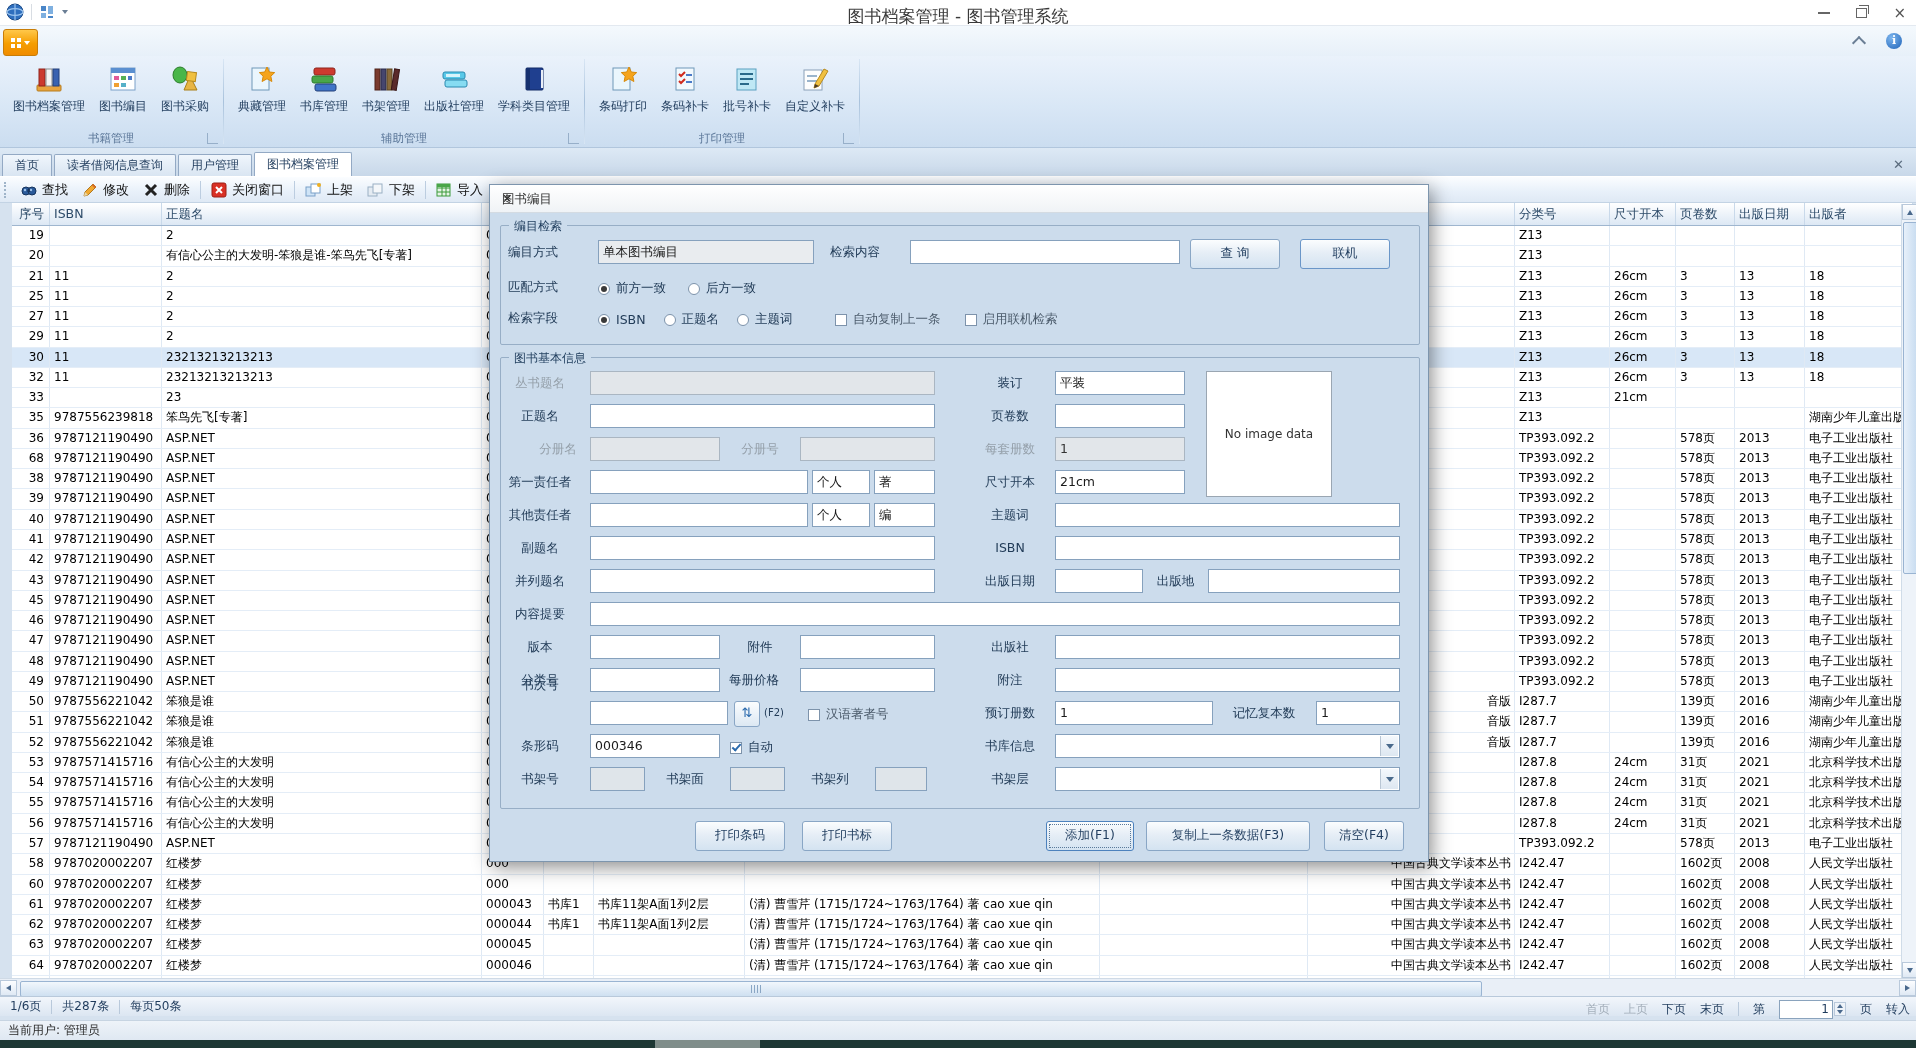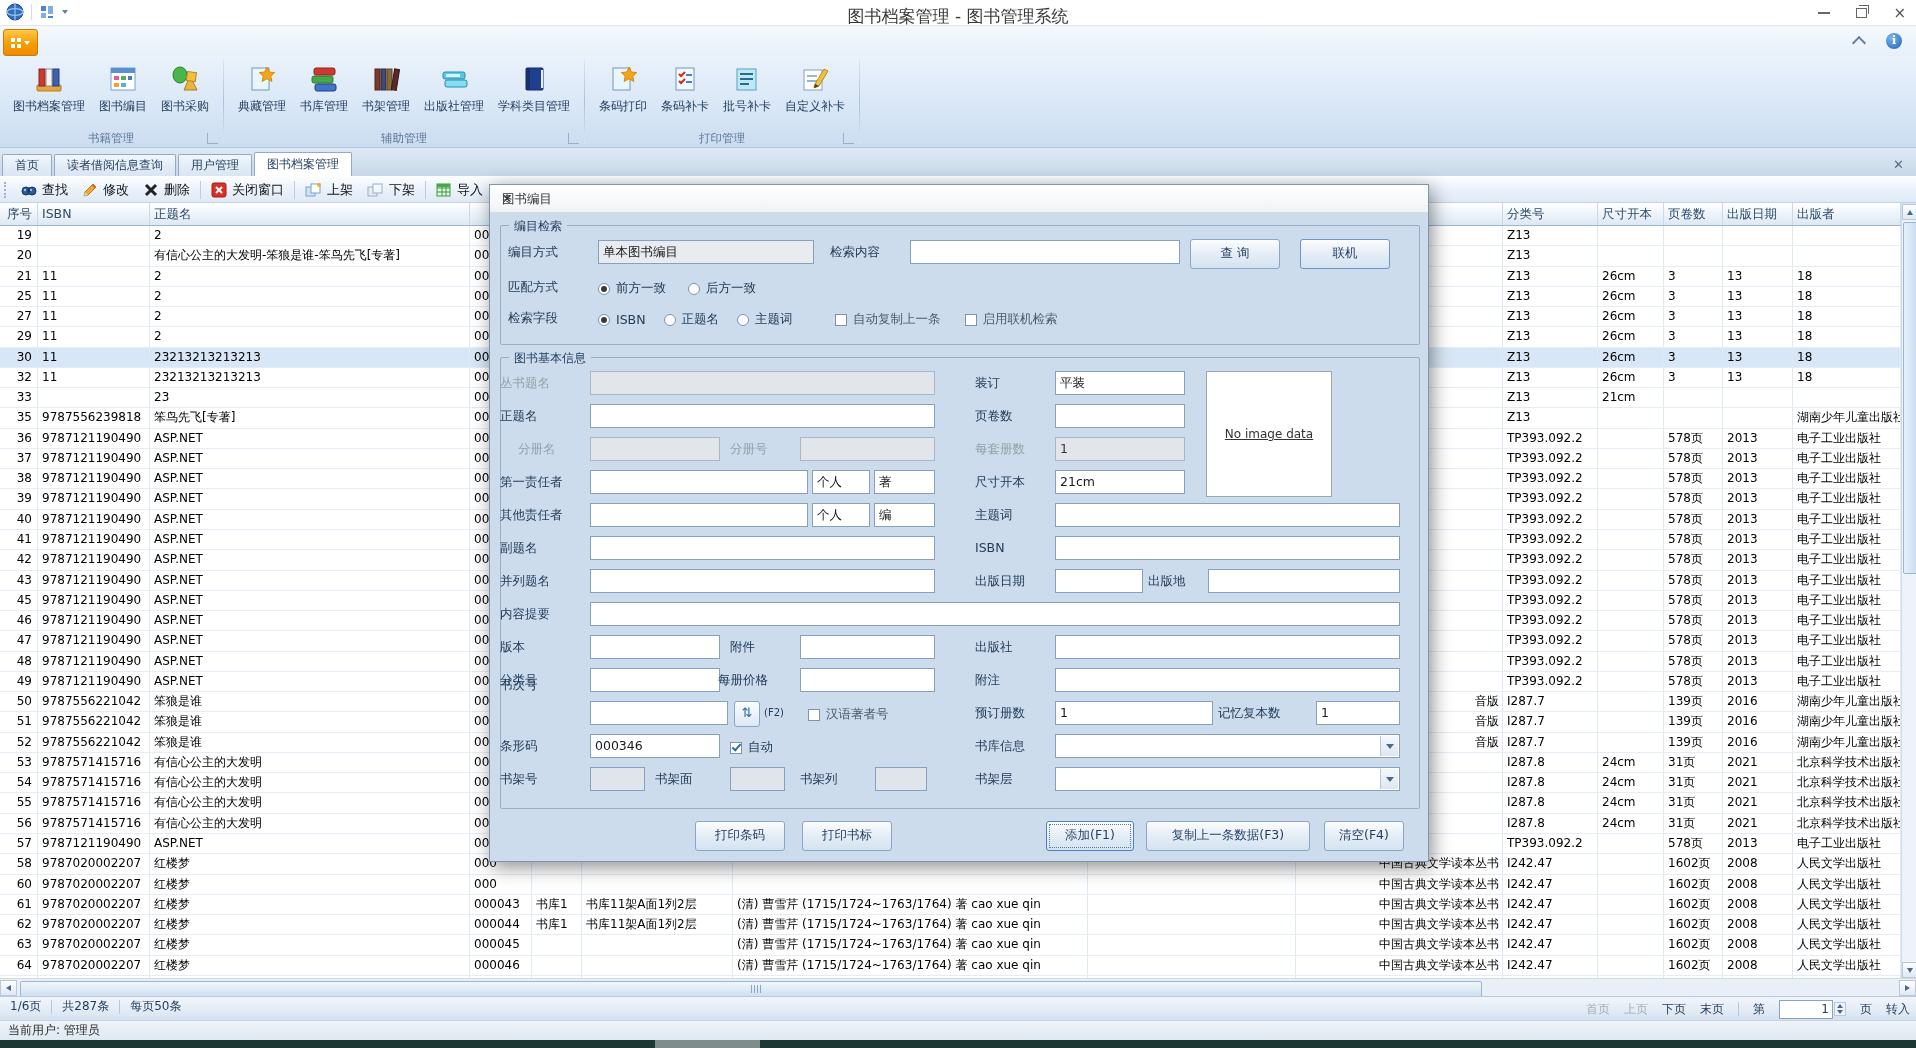--- a/index.html
+++ b/index.html
@@ -55,21 +55,21 @@
         border:1px solid #93a9c4;border-bottom:none;border-radius:2px 2px 0 0;color:#1f3b5c;}
   .dtab.active{background:#ffffff;height:23px;line-height:23px;}
   .dtclose{position:absolute;right:12px;bottom:5px;color:#5a6b7d;font-size:13px;line-height:13px;}
   
   .toolbar{left:0;top:177px;width:1916px;height:26px;background:linear-gradient(#fbfdff,#e9f1fa 55%,#dfe9f5);
            border-bottom:1px solid #c3d3e4;display:flex;align-items:center;padding-left:4px;box-sizing:border-box;}
   .tgrip{width:3px;height:16px;margin-right:5px;border-left:2px dotted #9fb4c9;}
   .titem{display:flex;align-items:center;gap:5px;padding:2px 7px;border-radius:2px;color:#111;font-size:13px;}
   .tsep{width:1px;height:18px;background:#bccde0;margin:0 3px;}
   
-  .grid{left:0;top:203px;width:1901px;height:775px;background:#22c55e;}
+  .grid{left:12px;top:203px;width:1901px;height:775px;background:#22c55e;}
   .thead{display:flex;height:22px;background:linear-gradient(#ffffff,#eaf1f9 60%,#dde8f4);
          border-bottom:1px solid #9fb6cf;}
   .hc{line-height:21px;color:#2c4a68;font-size:12.5px;}
   .hc,.tc{box-sizing:border-box;border-right:1px solid #c9d9ea;padding-left:4px;overflow:hidden;white-space:nowrap;flex:none;}
   .tc{border-right-color:#dfe9f4;font-size:12px;line-height:18px;color:#000;}
   .tr{display:flex;height:19.28px;border-bottom:1px solid #e4edf7;background:#fff;}
   .tr.sel{background:#d8e7f7;justify-content:space-between;}
   .c0{width:38px;text-align:right;padding-right:5px;padding-left:0;}
   .c1{width:112px;}.c2{width:320px;}.c3{width:62px;}.c4{width:50px;}.c5{width:151px;}
   .c6{width:355px;}.c7{width:208px;}.c8{width:207px;text-align:right;padding-right:3px;}
@@ -110,21 +110,21 @@
   .bstrip span{position:absolute;left:655px;width:105px;height:8px;background:#7f8d8a;display:block;}
   
   .dialog{left:489px;top:184px;width:940px;height:678px;background:#ccdcec;border:1px solid #7d95ad;
           box-shadow:3px 5px 18px rgba(0,0,0,.45);z-index:20;}
   .dtitle{position:absolute;left:0;top:0;right:0;height:27px;background:linear-gradient(#ffffff,#f0f3f6);
           border-bottom:1px solid #d4dbe2;}
   .dtitle span{position:absolute;left:12px;top:6px;color:#333;font-size:12.5px;}
   .dclose{position:absolute;right:14px;top:5px;color:#444;font-size:14px;line-height:16px;}
   .gbox{position:absolute;border:1px solid #97aec6;border-radius:2px;}
   .gtitle{position:absolute;top:-8px;left:8px;background:#ccdcec;padding:0 5px;color:#1e3c5c;font-size:12px;}
-  .lbl{position:absolute;height:24px;line-height:24px;color:#223c58;font-size:12.5px;text-align:left;white-space:nowrap;}
+  .lbl{position:absolute;height:24px;line-height:24px;color:#223c58;font-size:12.5px;text-align:center;white-space:nowrap;}
   .lbl.dis{color:#95a0aa;}
   .fld{position:absolute;height:24px;border:1px solid #86a1bd;background:#fff;font-size:12.5px;
        padding:3px 4px;box-sizing:border-box;white-space:nowrap;overflow:hidden;}
   .fld.dis{background:#e2e6ea;border-color:#aab6c2;color:#333;}
   .combo{padding-right:16px;}
   .combo .v{position:absolute;right:5px;top:9px;width:0;height:0;border-left:4px solid transparent;border-right:4px solid transparent;border-top:5px solid #5b7astray;}
   .combo .v{border-top-color:#5b7a99;}
   .ddbtn{position:absolute;right:1px;top:1px;bottom:1px;width:17px;background:linear-gradient(#f4f8fc,#dde7f1);
          border-left:1px solid #b9c6d4;display:flex;align-items:center;justify-content:center;}
   .ddbtn i{width:0;height:0;border-left:4px solid transparent;border-right:4px solid transparent;border-top:5px solid #4a6a8c;}
@@ -600,21 +600,21 @@
         <div class="tc c6"></div>
         <div class="tc c7"></div>
         <div class="tc c8"></div>
         <div class="tc c9">TP393.092.2</div>
         <div class="tc c10"></div>
         <div class="tc c11">578页</div>
         <div class="tc c12">2013</div>
         <div class="tc c13">电子工业出版社</div>
       </div>
       <div class="tr">
-        <div class="tc c0">37</div>
+        <div class="tc c0">68</div>
         <div class="tc c1">9787121190490</div>
         <div class="tc c2">ASP.NET</div>
         <div class="tc c3">000</div>
         <div class="tc c4"></div>
         <div class="tc c5"></div>
         <div class="tc c6"></div>
         <div class="tc c7"></div>
         <div class="tc c8"></div>
         <div class="tc c9">TP393.092.2</div>
         <div class="tc c10"></div>
@@ -1128,21 +1128,21 @@
   <div class="gbox" style="left:10px;top:172px;width:918px;height:450px;">
     <span class="gtitle">图书基本信息</span>
   </div>
 
   <span class="lbl dis" style="left:10px;top:186px;width:80px;">丛书题名</span>
   <div class="fld dis" style="left:100px;top:186px;width:345px;"></div>
   <span class="lbl" style="left:485px;top:186px;width:70px;">装订</span>
   <div class="fld combo" style="left:565px;top:186px;width:130px;">
     <span>平装</span><span class="v"></span>
   </div>
-  <div class="noimg" style="left:716px;top:186px;width:124px;height:124px;text-decoration:underline;">
+  <div class="noimg" style="left:716px;top:186px;width:124px;height:124px;">
     <span>No image data</span>
   </div>
 
   <span class="lbl" style="left:10px;top:219px;width:80px;">正题名</span>
   <div class="fld" style="left:100px;top:219px;width:345px;"></div>
   <span class="lbl" style="left:485px;top:219px;width:70px;">页卷数</span>
   <div class="fld" style="left:565px;top:219px;width:130px;"></div>
 
   <span class="lbl dis" style="left:10px;top:252px;width:80px;margin-left:18px;">分册名</span>
   <div class="fld dis" style="left:100px;top:252px;width:130px;"></div>

